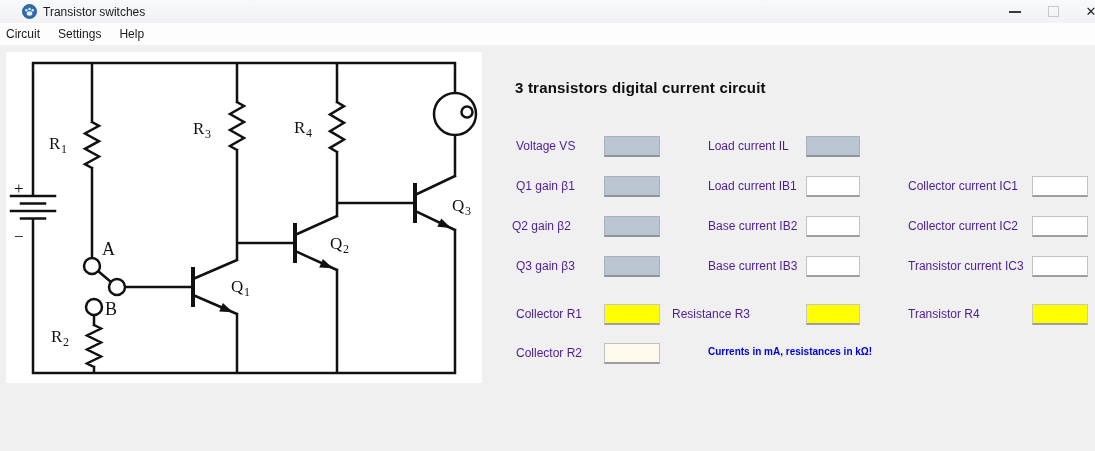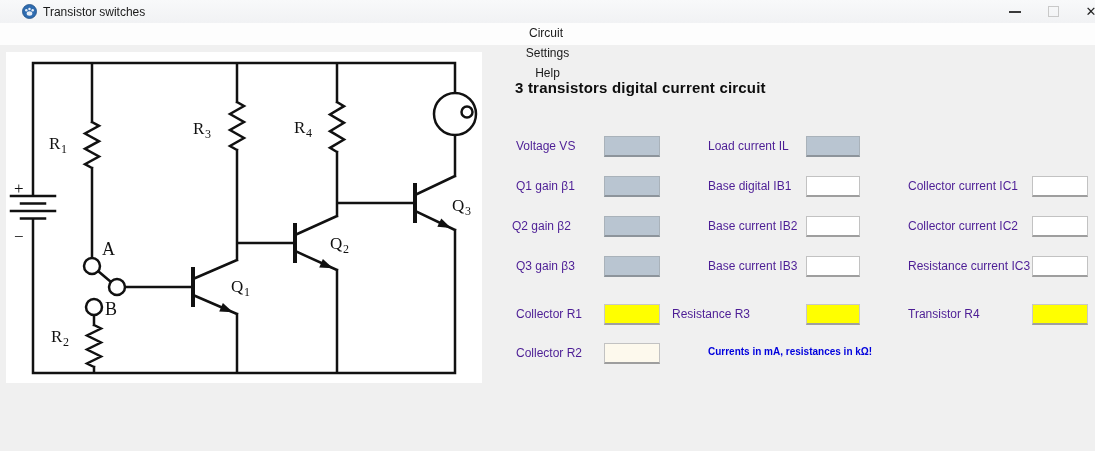--- a/index.html
+++ b/index.html
@@ -16,21 +16,21 @@
   }
   .app-icon{margin-left:7px;width:15px;height:15px;flex:0 0 auto;}
   .win-title{margin-left:6px;font-size:12px;color:#1a1a1a;}
   .win-controls{position:absolute;right:0;top:0;height:23px;display:flex;}
   .win-btn{width:38px;height:23px;display:flex;align-items:center;justify-content:center;cursor:default;}
   .min-glyph{width:12px;height:0;border-top:2px solid #3a3a3a;}
   .max-glyph{width:9px;height:9px;border:1.5px solid #c9c9c9;background:transparent;}
   .close-glyph{font-size:13px;color:#1f1f1f;line-height:1;}
   .menubar{
     position:absolute;left:0;top:23px;width:1095px;height:22px;background:#fdfdfd;
-    display:flex;align-items:center;font-size:12px;color:#1a1a1a;flex-direction:column;
+    display:flex;align-items:center;font-size:12px;color:#1a1a1a;
   }
   .menu-item{padding:3px 9px;}
   .menu-item:first-child{padding-left:6px;}
   
   .circuit-panel{
     position:absolute;left:6px;top:52px;width:476px;height:331px;background:#ffffff;
   }
   .circuit-panel svg{display:block;}
   .cw{stroke:#111;stroke-width:2.5;fill:none;stroke-linecap:square;}
   .cbar{stroke:#111;stroke-width:4;fill:none;stroke-linecap:butt;}
@@ -171,37 +171,37 @@
 
 <div class="panel-title">3 transistors digital current circuit</div>
 
 <span class="flabel" style="left:516px;top:136px">Voltage VS</span>
 <input class="fbox blue" style="left: 604px; top: 136px; width: 48px;">
 <span class="flabel" style="left:708px;top:136px">Load current IL</span>
 <input class="fbox blue" style="left: 806px; top: 136px; width: 46px;">
 
 <span class="flabel" style="left:516px;top:176px">Q1 gain β1</span>
 <input class="fbox blue" style="left: 604px; top: 176px; width: 48px;">
-<span class="flabel" style="left:708px;top:176px">Base digital IB1</span>
+<span class="flabel" style="left:708px;top:176px">Load current IB1</span>
 <input class="fbox white" style="left: 806px; top: 176px; width: 46px;">
 <span class="flabel" style="left:908px;top:176px">Collector current IC1</span>
 <input class="fbox white" style="left: 1032px; top: 176px; width: 48px;">
 
 <span class="flabel" style="left:512px;top:216px">Q2 gain β2</span>
 <input class="fbox blue" style="left: 604px; top: 216px; width: 48px;">
 <span class="flabel" style="left:708px;top:216px">Base current IB2</span>
 <input class="fbox white" style="left: 806px; top: 216px; width: 46px;">
 <span class="flabel" style="left:908px;top:216px">Collector current IC2</span>
 <input class="fbox white" style="left: 1032px; top: 216px; width: 48px;">
 
 <span class="flabel" style="left:516px;top:256px">Q3 gain β3</span>
 <input class="fbox blue" style="left: 604px; top: 256px; width: 48px;">
 <span class="flabel" style="left:708px;top:256px">Base current IB3</span>
 <input class="fbox white" style="left: 806px; top: 256px; width: 46px;">
-<span class="flabel" style="left:908px;top:256px">Resistance current IC3</span>
+<span class="flabel" style="left:908px;top:256px">Transistor current IC3</span>
 <input class="fbox white" style="left: 1032px; top: 256px; width: 48px;">
 
 <span class="flabel" style="left:516px;top:304px">Collector R1</span>
 <input class="fbox yellow" style="left: 604px; top: 304px; width: 48px;">
 <span class="flabel" style="left:672px;top:304px">Resistance R3</span>
 <input class="fbox yellow" style="left: 806px; top: 304px; width: 46px;">
 <span class="flabel" style="left:908px;top:304px">Transistor R4</span>
 <input class="fbox yellow" style="left: 1032px; top: 304px; width: 48px;">
 
 <span class="flabel" style="left:516px;top:343px">Collector R2</span>

